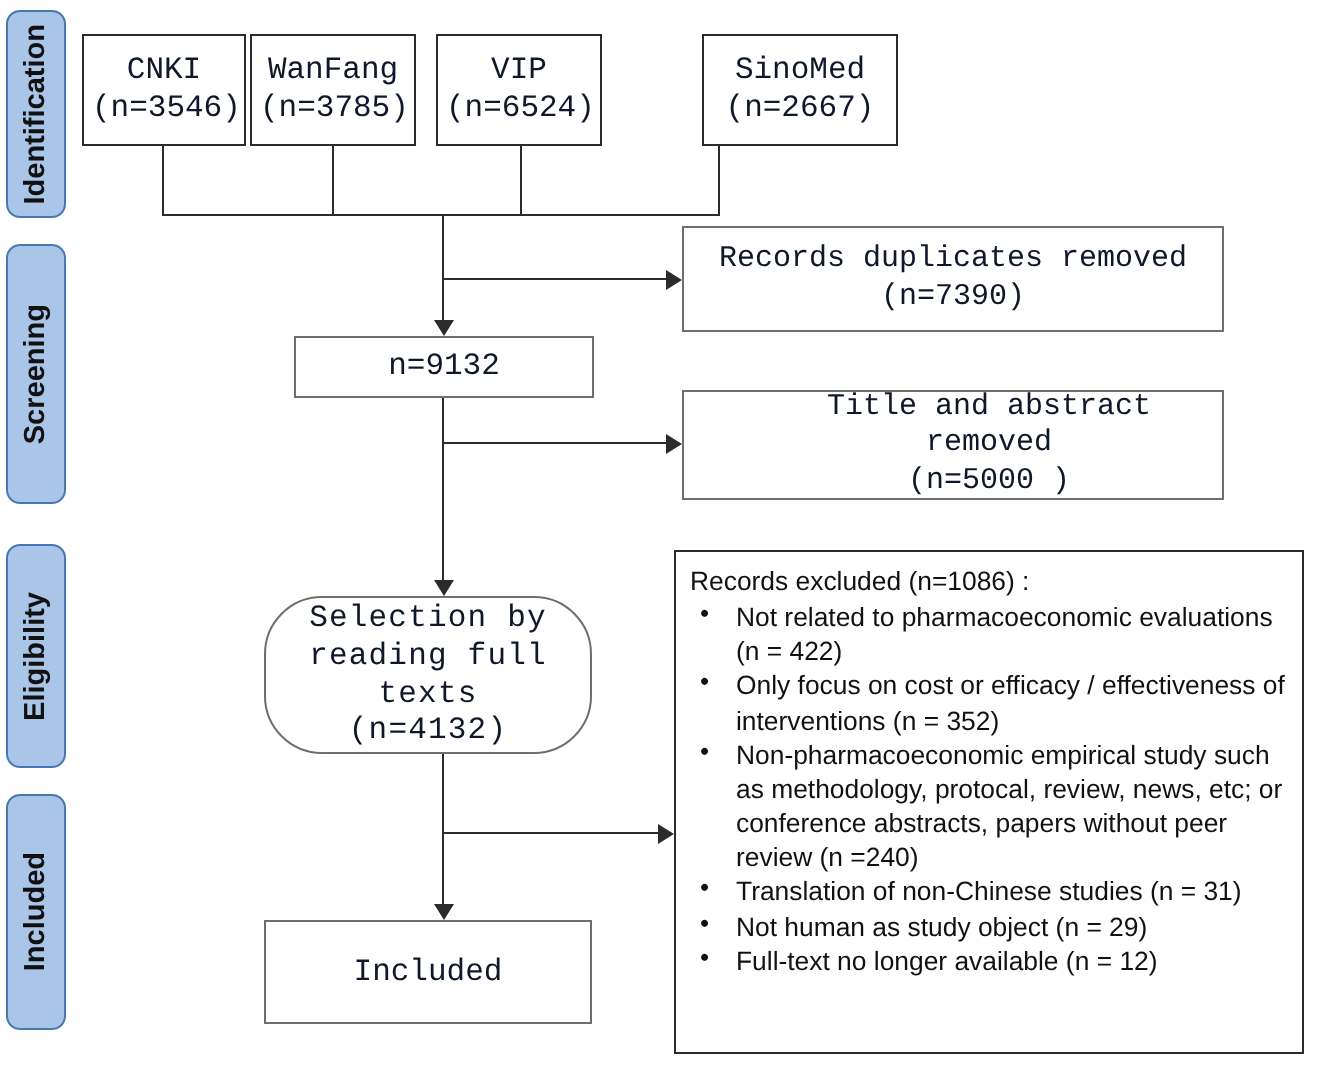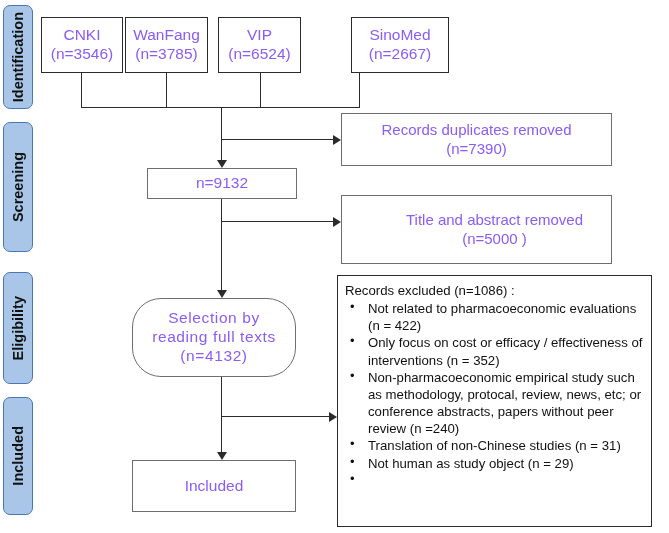--- a/index.html
+++ b/index.html
@@ -46,24 +46,25 @@
   
   .fbox {
     position: absolute;
     box-sizing: border-box;
     border: 1.3px solid #6e6e6e;
     background: #ffffff;
     display: flex;
     align-items: center;
     justify-content: center;
     text-align: center;
-    color: #8b5cf6;
+    color: #0f172a;
     font-size: 15px;
     line-height: 1.22;
     padding: 2px 4px;
+    font-family: Liberation Mono, monospace;
   }
   .fbox.dark { border-color: #2b2b2b; }
   .fbox .txt { width: 100%; }
 
   .src-box { font-size: 15.5px; }
   .n-box   { font-size: 15.5px; }
   .sel-box { font-size: 15.5px; letter-spacing: 0.6px; border-radius: 29px; }
   .inc-box { font-size: 15.5px; }
 
   
@@ -192,21 +193,21 @@
       <div>n=9132</div>
     </div>
   </div>
 
   <div class="ln v" style="left:221px; top:199px; height:92px;"></div>
   <div class="arrow-d" style="left:217px; top:290px;"></div>
 
   <div class="ln h" style="left:221px; top:221px; width:113px;"></div>
   <div class="arrow-r" style="left:333px; top:217px;"></div>
 
-  <div class="fbox" style="left:341px; top:195px; width:271px; height:69px;padding-left:40px;">
+  <div class="fbox" style="left:341px; top:195px; width:271px; height:55px;padding-left:40px;">
     <div class="txt">
       <div>Title and abstract removed</div>
       <div>(n=5000 )</div>
     </div>
   </div>
 
   <div class="fbox sel-box" style="left:132px; top:298px; width:164px; height:79px;">
     <div class="txt">
       <div>Selection  by</div>
       <div>reading  full  texts</div>
@@ -244,17 +245,18 @@
       <li>
         <span class="bullet">•</span>
         <span>Translation of non-Chinese studies (n = 31)</span>
       </li>
       <li>
         <span class="bullet">•</span>
         <span>Not human as study object (n = 29)</span>
       </li>
       <li>
         <span class="bullet">•</span>
+        <span>Full-text no longer available (n = 12)</span>
       </li>
     </ul>
   </div>
 
 </div>
 
 </body></html>

